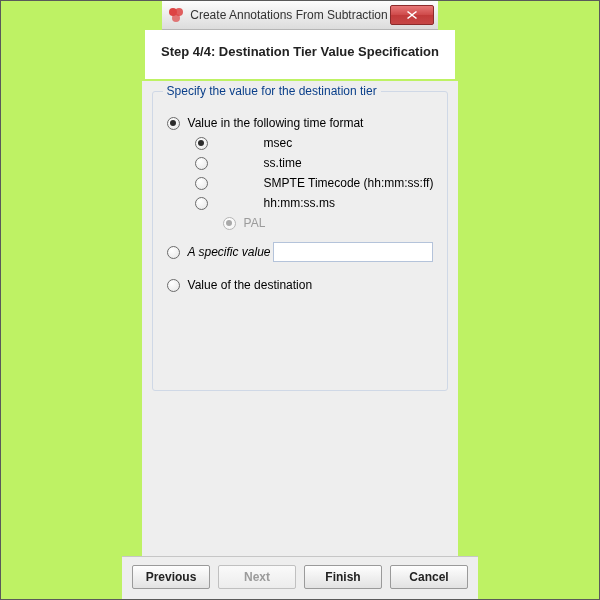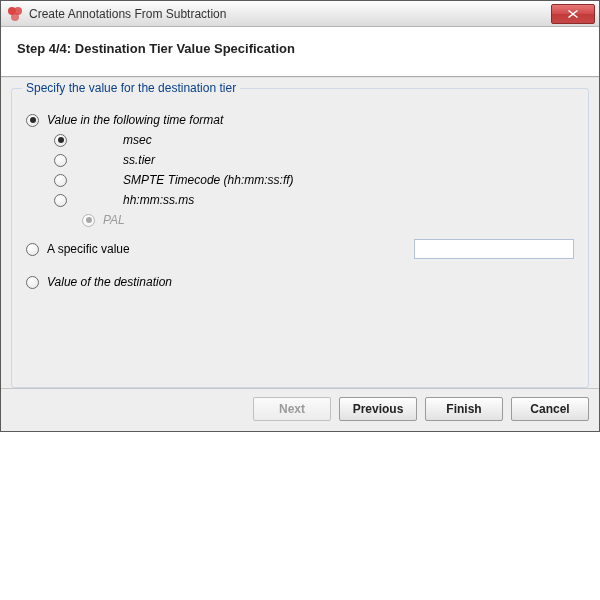--- a/index.html
+++ b/index.html
@@ -7,26 +7,27 @@
     padding: 0;
     width: 600px;
     height: 600px;
     font-family: "Segoe UI", Tahoma, Arial, sans-serif;
     font-size: 12px;
     background: #ffffff;
     overflow: hidden;
   }
   .window {
     width: 600px;
-    height: 432px;
-    background: #fde047;
+    height: 600px;
+    background: #bef264;
     border: 1px solid #5a5a5a;
     box-sizing: border-box;
     display: flex;
     flex-direction: column;
+    align-items: center;
   }
   
   .titlebar {
     height: 28px;
     background: linear-gradient(to bottom, #fdfdfd 0%, #ececec 50%, #dcdcdc 100%);
     border-bottom: 1px solid #b5b5b5;
     display: flex;
     align-items: center;
     padding: 0 2px 0 6px;
   }
@@ -101,21 +102,20 @@
     background: #eeeeee;
     padding: 0 4px;
     color: #0a3f8a;
     font-size: 12px;
   }
 
   .radio-row {
     display: flex;
     align-items: center;
     margin: 4px 0 6px 0;
-    font-style: italic;
   }
   .radio-row.indent1 { margin-left: 28px; gap: 48px; }
   .radio-row.indent2 { margin-left: 56px; }
   .spacer6 { height: 6px; }
 
   .radio {
     width: 13px;
     height: 13px;
     border: 1px solid #6b6b6b;
     border-radius: 50%;
@@ -145,20 +145,21 @@
   }
   .radio-label.disabled {
     color: #9b9b9b;
   }
 
   .value-row {
     display: flex;
     align-items: center;
     justify-content: space-between;
     margin: 12px 0 6px 0;
+    font-style: italic;
   }
   .value-row .left {
     display: flex;
     align-items: center;
   }
   .text-input {
     width: 160px;
     height: 20px;
     border: 1px solid #b4c3da;
     background: #ffffff;
@@ -231,21 +232,21 @@
         <span class="radio selected"></span>
         <span class="radio-label">Value in the following time format</span>
       </div>
 
       <div class="radio-row indent1">
         <span class="radio selected"></span>
         <span class="radio-label">msec</span>
       </div>
       <div class="radio-row indent1">
         <span class="radio"></span>
-        <span class="radio-label">ss.tier</span>
+        <span class="radio-label">ss.time</span>
       </div>
       <div class="radio-row indent1">
         <span class="radio"></span>
         <span class="radio-label">SMPTE Timecode (hh:mm:ss:ff)</span>
       </div>
       <div class="radio-row indent1">
         <span class="radio"></span>
         <span class="radio-label">hh:mm:ss.ms</span>
       </div>
 
@@ -268,27 +269,27 @@
         <span class="radio"></span>
         <span class="radio-label">Value of the destination</span>
       </div>
 
     </div>
 
     <div class="filler"></div>
   </div>
 
   <div class="buttonbar">
+    <div class="btn">
+      <span>Previous</span>
+    </div>
     <div class="btn disabled">
       <span>Next</span>
     </div>
     <div class="btn">
-      <span>Previous</span>
-    </div>
-    <div class="btn">
       <span>Finish</span>
     </div>
     <div class="btn">
       <span>Cancel</span>
     </div>
   </div>
 
 </div>
 
 </body></html>

